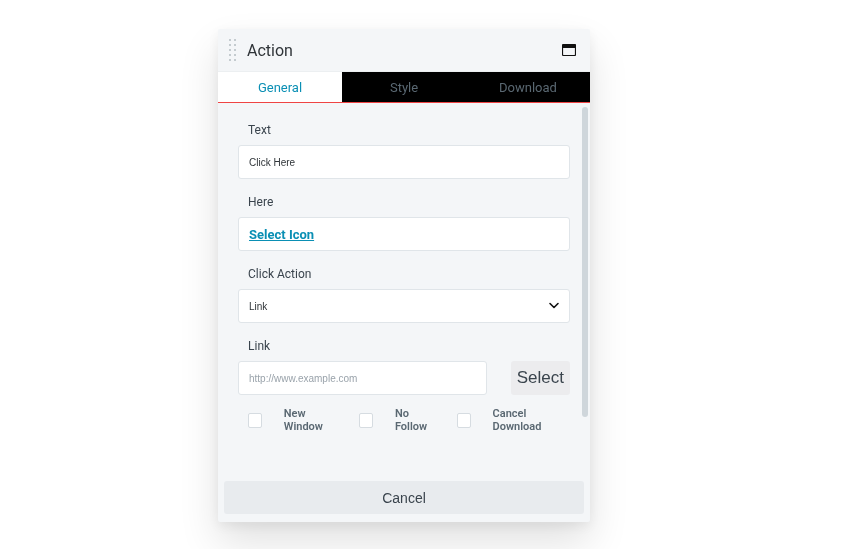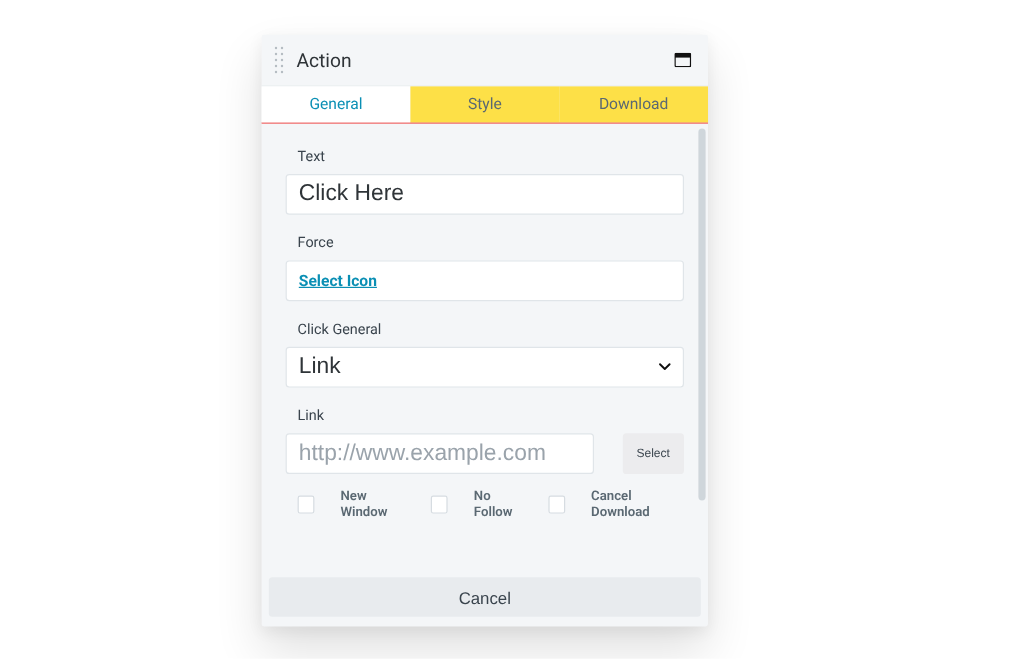--- a/index.html
+++ b/index.html
@@ -51,33 +51,33 @@
     border-radius: 1px;
   }
   .panel-title {
     font-size: 16px;
     color: #2f3438;
     flex: 1 1 auto;
   }
   .window-icon svg { display: block; }
   .tabs {
     display: flex;
-    border-bottom: 1px solid #ef4444;
+    border-bottom: 4px solid #ef4444;
     height: 31px;
   }
   .tab {
     flex: 1 1 0;
     display: flex;
     align-items: center;
     justify-content: center;
     font-size: 13px;
     height: 30px;
     color: #5a6872;
     cursor: pointer;
-    background: #fde047;
+    background: #000000;
   }
   .tab.active {
     background: #fff;
     color: #0a8fb4;
   }
   .panel-body {
     position: relative;
     flex: 1 1 auto;
     overflow: hidden;
   }
@@ -103,21 +103,21 @@
     display: block;
     margin-bottom: 8px;
     padding-left: 10px;
   }
   .text-input, .select-box, .link-input {
     width: 100%;
     height: 34px;
     background: #fff;
     border: 1px solid #e0e5e9;
     border-radius: 3px;
-    font-size: 19px;
+    font-size: 10px;
     padding: 0 10px;
     color: #2f3438;
     outline: none;
   }
   .icon-box {
     width: 100%;
     height: 34px;
     background: #fff;
     border: 1px solid #e0e5e9;
     border-radius: 3px;
@@ -148,21 +148,21 @@
     gap: 24px;
     align-items: stretch;
   }
   .link-input { flex: 1 1 auto; }
   .link-input::placeholder { color: #9aa3ab; }
   .select-btn {
     width: 64px;
     background: #ececee;
     border: none;
     border-radius: 3px;
-    font-size: 10px;
+    font-size: 17px;
     color: #3a444d;
     cursor: pointer;
   }
   .check-row {
     display: flex;
     gap: 18px;
     margin-top: 12px;
     padding-left: 10px;
     align-items: center;
   }
@@ -236,28 +236,28 @@
     <div class="panel-body">
       <div class="vscrollbar"></div>
       <div class="scroll-area">
 
         <div class="form-group">
           <label class="form-label">Text</label>
           <input class="text-input" value="Click Here" style="">
         </div>
 
         <div class="form-group">
-          <label class="form-label">Force</label>
+          <label class="form-label">Here</label>
           <div class="icon-box">
             <a class="icon-select-link">Select Icon</a>
           </div>
         </div>
 
         <div class="form-group">
-          <label class="form-label">Click General</label>
+          <label class="form-label">Click Action</label>
           <div class="select-wrap">
             <input class="select-box" readonly="" value="Link" style="">
             <span class="select-chevron">
               <svg width="12" height="12" viewBox="0 0 12 12">
                   <path d="M2 4 L6 8 L10 4" fill="none" stroke="#111" stroke-width="1.6" stroke-linecap="round" stroke-linejoin="round"></path>
                 </svg>
             </span>
           </div>
         </div>
 

